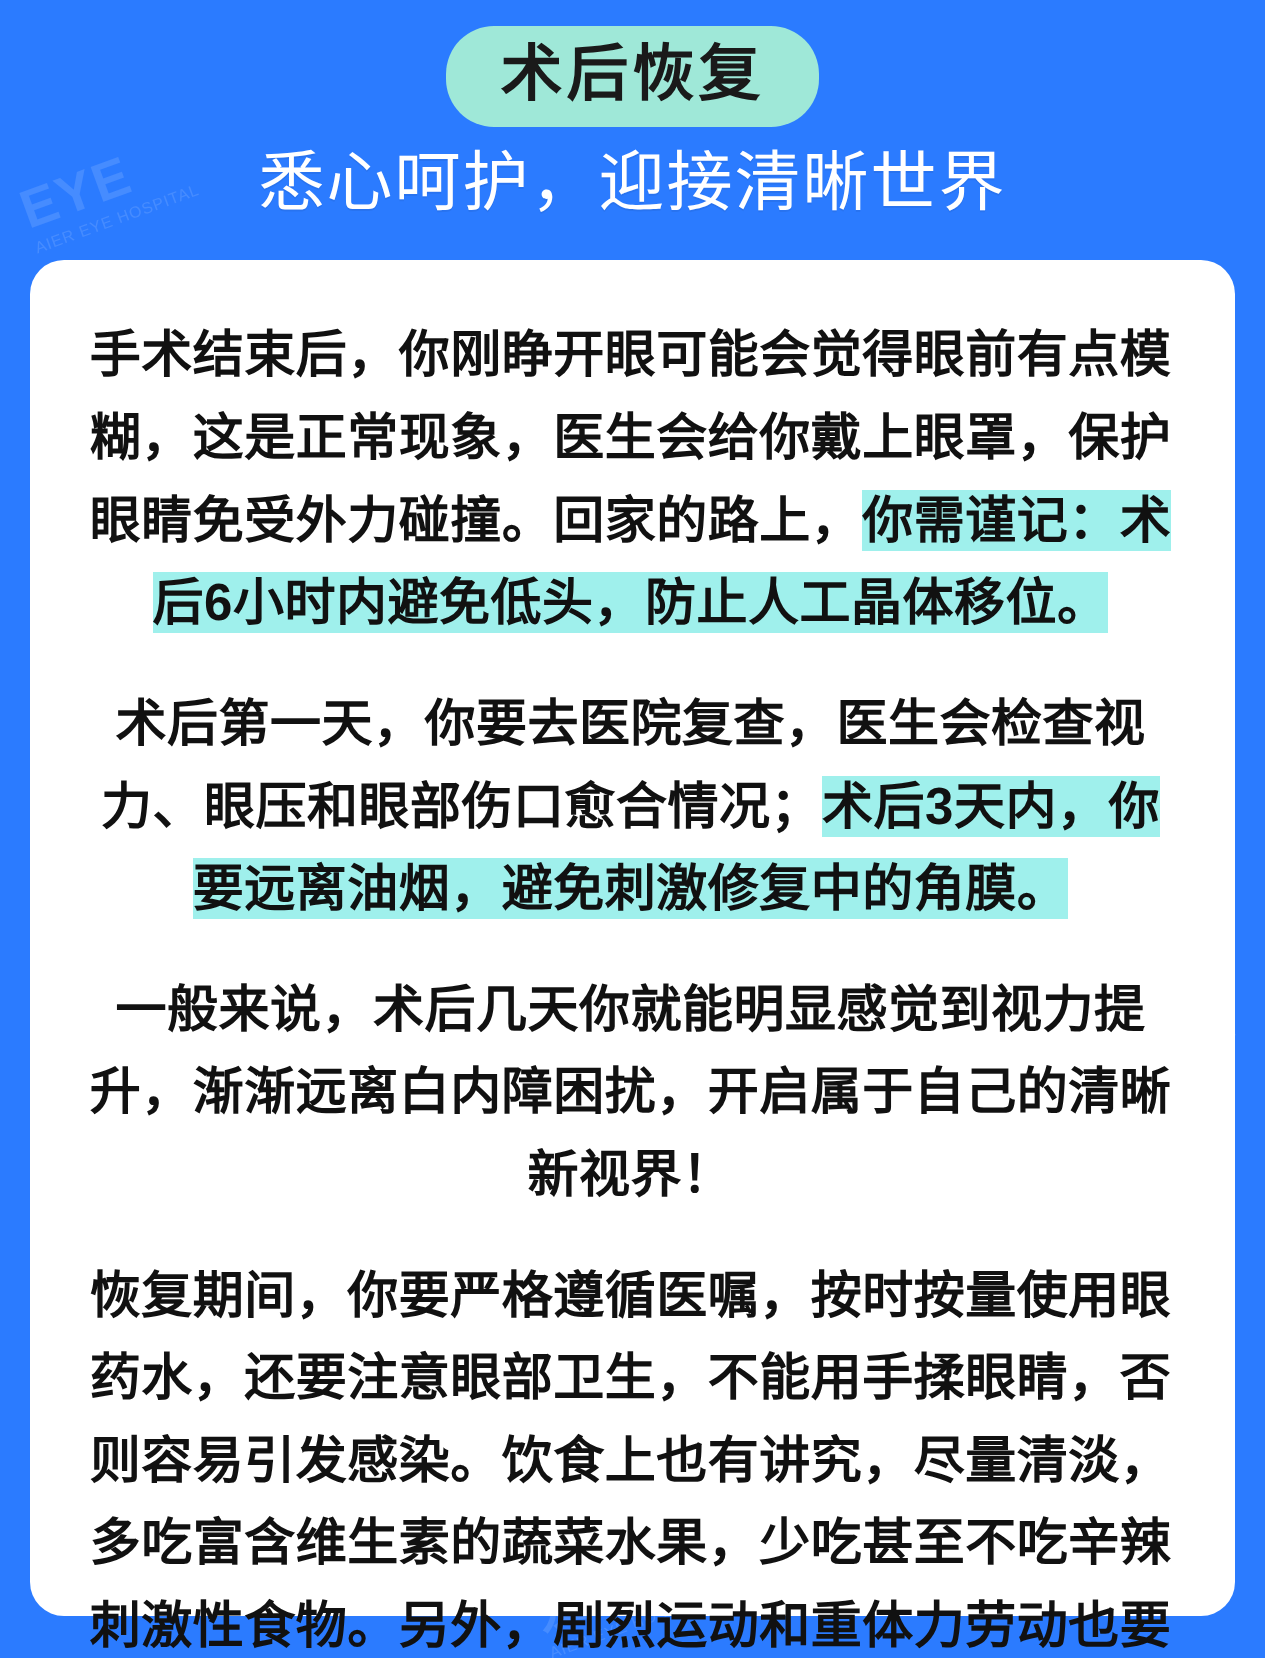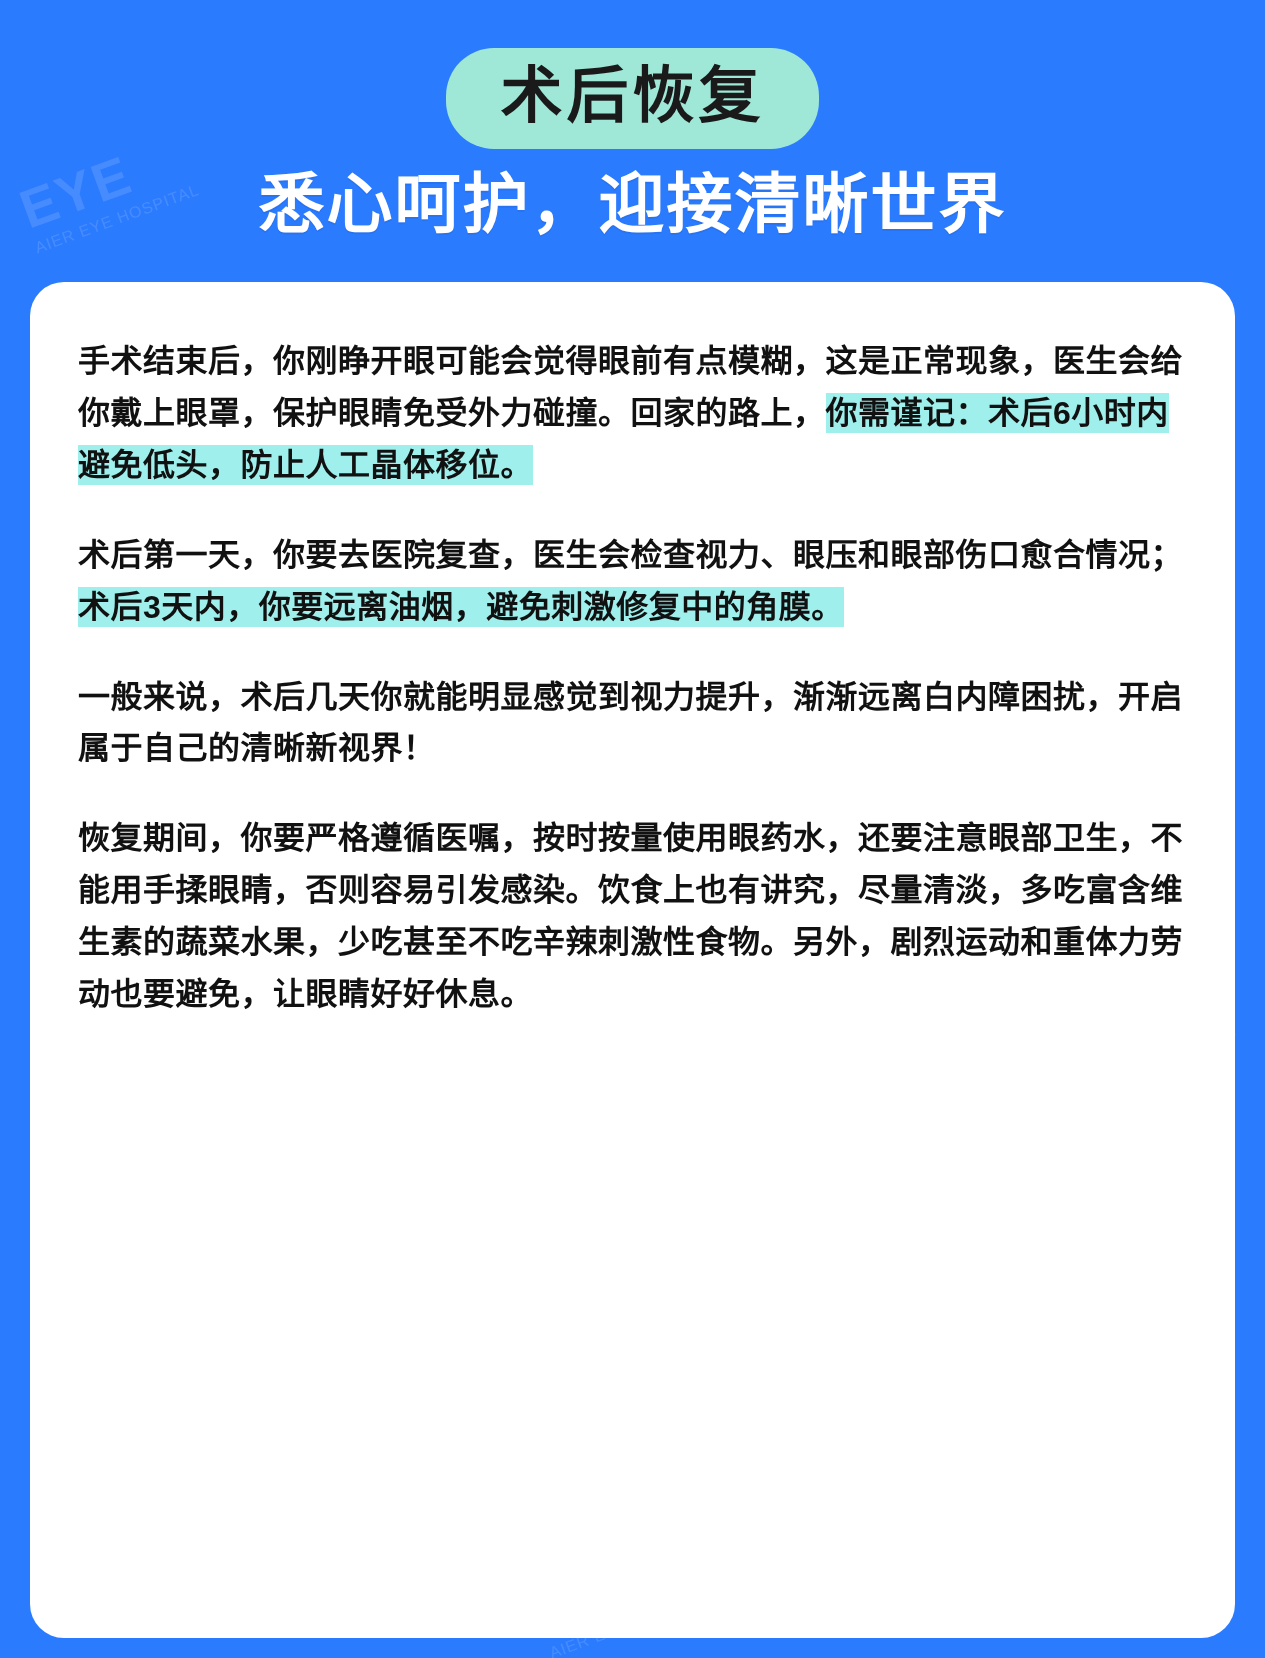--- a/index.html
+++ b/index.html
@@ -35,63 +35,63 @@
     display: block;
     font-size: 16px;
     letter-spacing: 1px;
     font-weight: 400;
   }
 
   
   .header {
     position: relative;
     z-index: 10;
-    padding-top: 48px;
+    padding-top: 26px;
     text-align: center;
   }
   .title-pill {
     display: inline-block;
     background: #9fe8d8;
     color: #1a1a1a;
     border-radius: 48px;
     padding: 12px 54px 18px 54px;
     font-size: 62px;
     font-weight: 800;
     line-height: 1.15;
     letter-spacing: 4px;
   }
   .subtitle {
     margin-top: 16px;
     color: #ffffff;
     font-size: 66px;
-    font-weight: 700;
+    font-weight: 400;
     letter-spacing: 2px;
     line-height: 1.2;
     text-shadow: 0 2px 0 rgba(0,0,0,0.06);
   }
 
   
   .card {
     position: relative;
     z-index: 10;
     margin: 38px 30px 30px 30px;
     background: #ffffff;
     border-radius: 34px;
     padding: 54px 48px 60px 48px;
     box-sizing: border-box;
     height: 1356px;
   }
   .para {
     color: #111111;
-    font-size: 32px;
+    font-size: 51px;
     line-height: 1.62;
     font-weight: 600;
     letter-spacing: 0.5px;
     margin: 0 4px 38px 0;
-    text-align: left;
+    text-align: center;
   }
   .para:last-child { margin-bottom: 0; }
   .hl {
     background: #9ff0ec;
     padding: 2px 0;
     box-decoration-break: clone;
     -webkit-box-decoration-break: clone;
     font-weight: 700;
   }
 </style>

